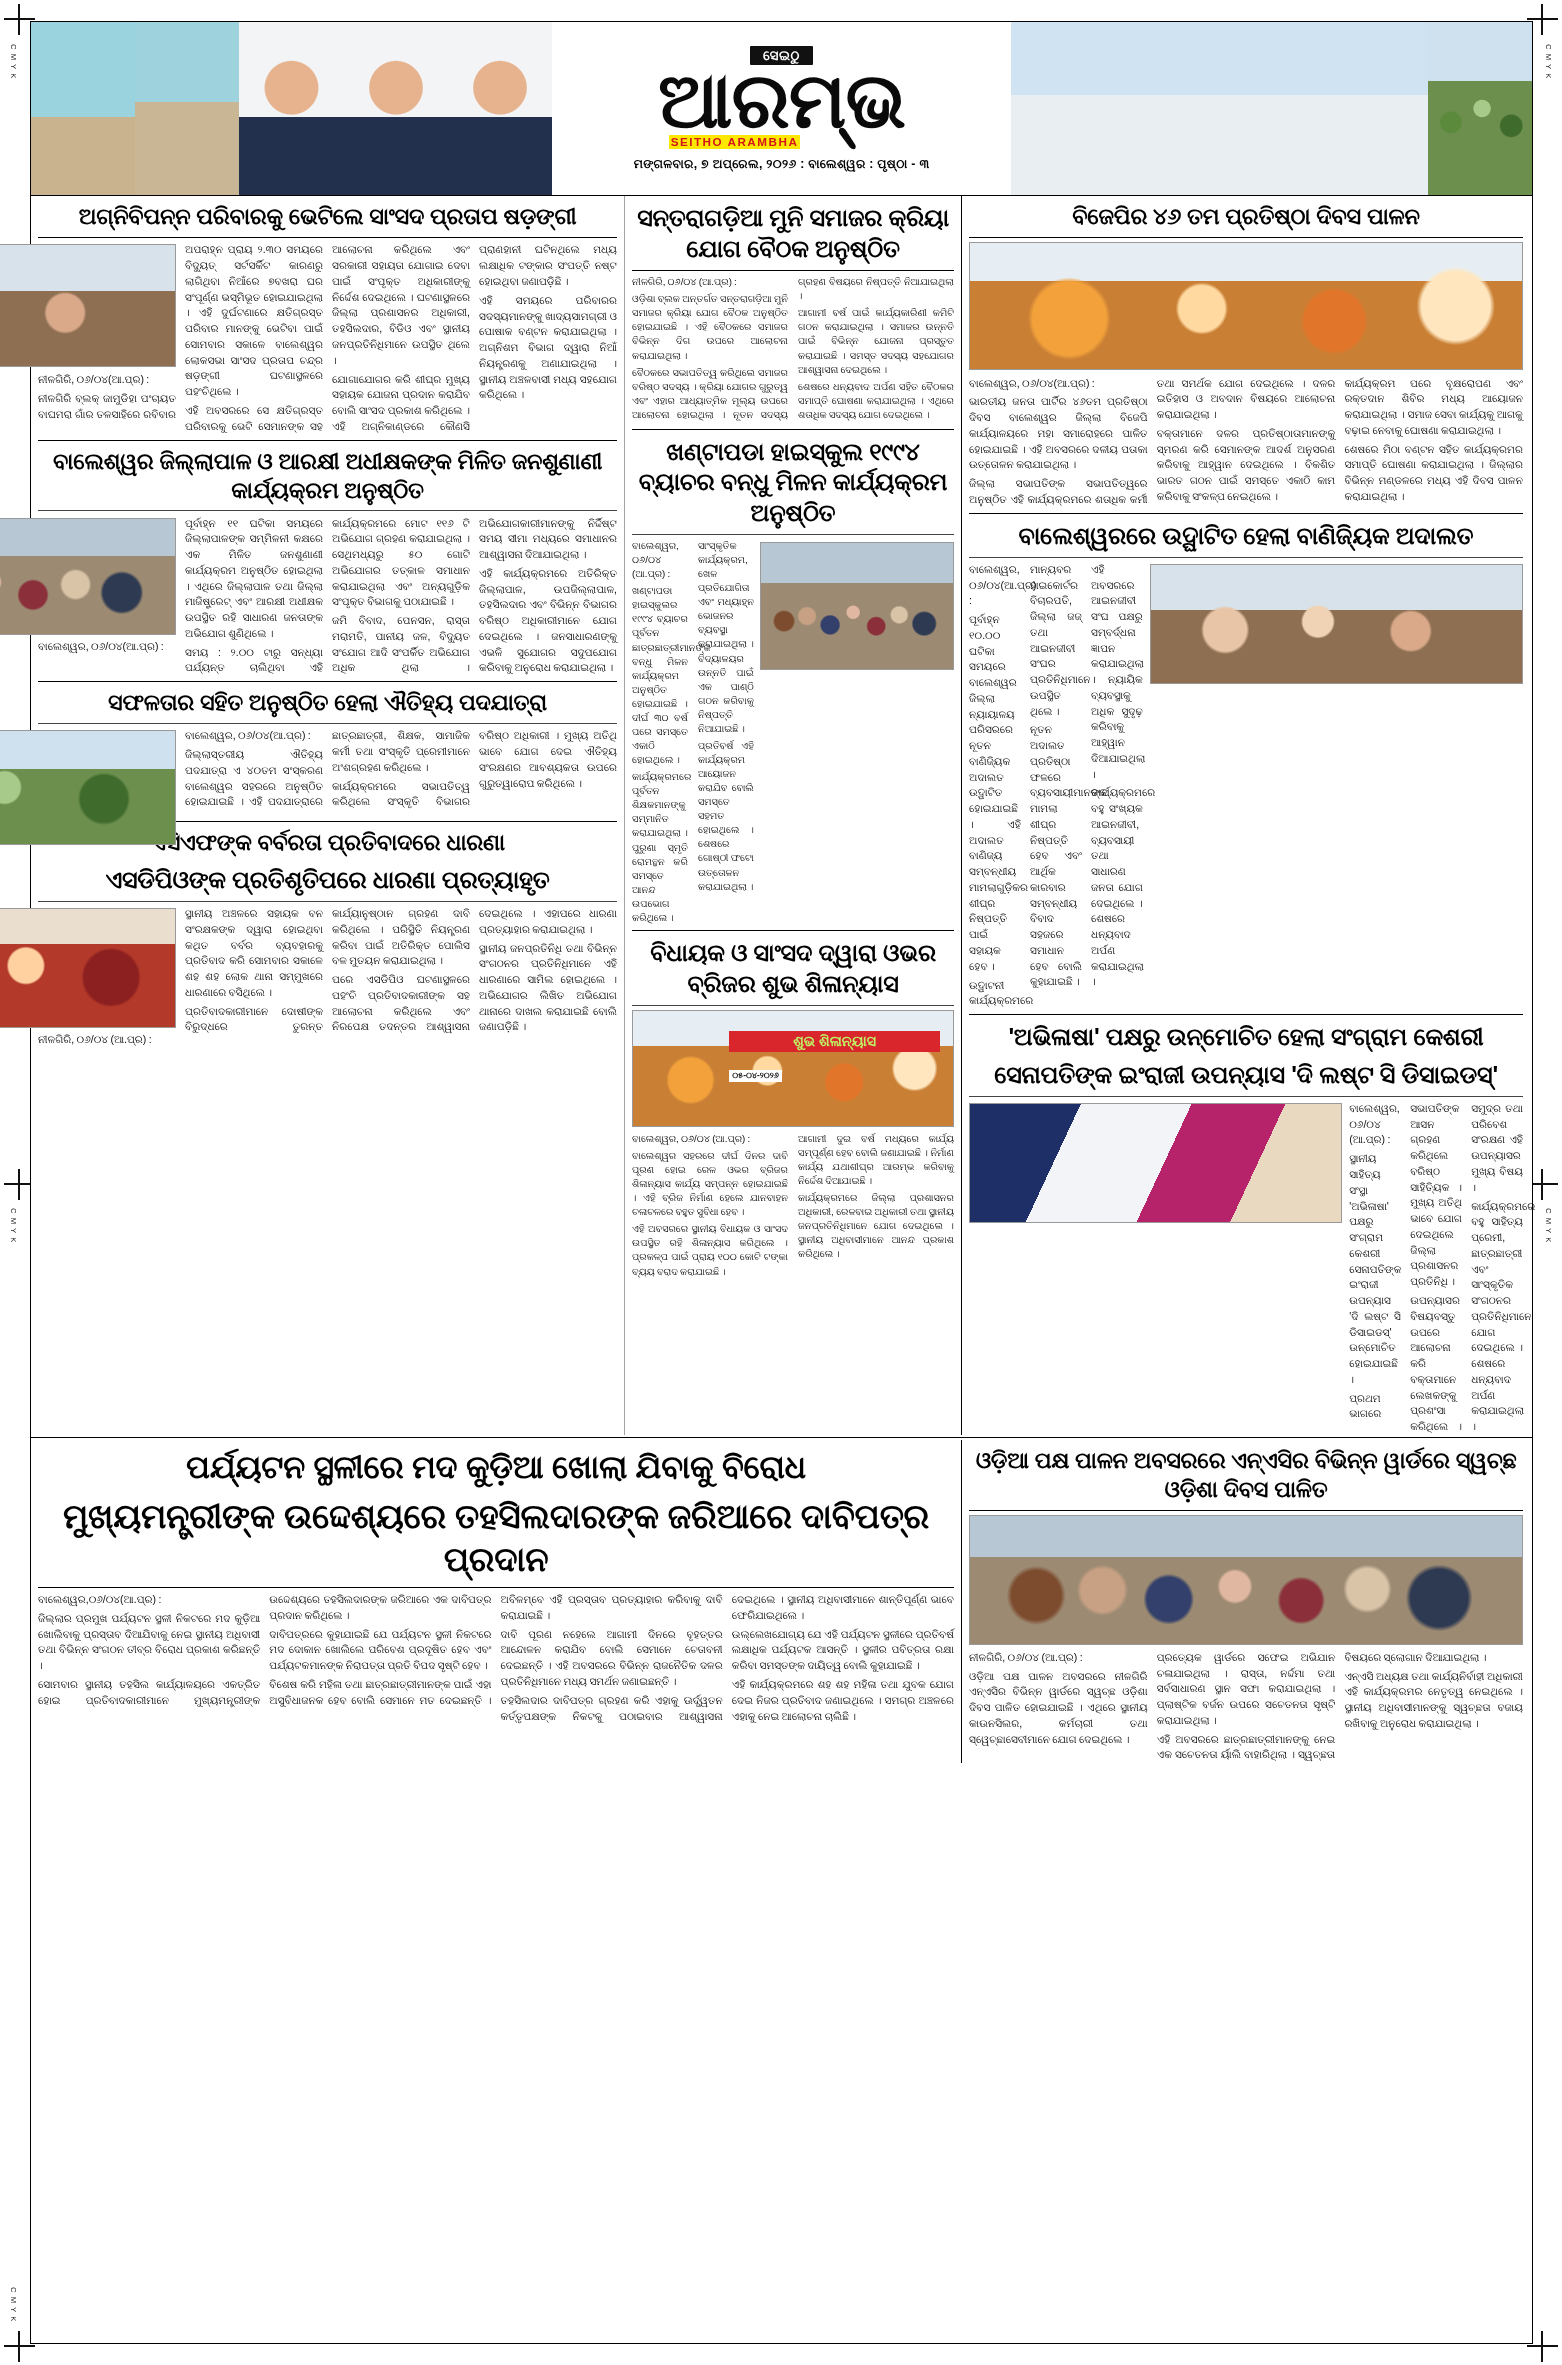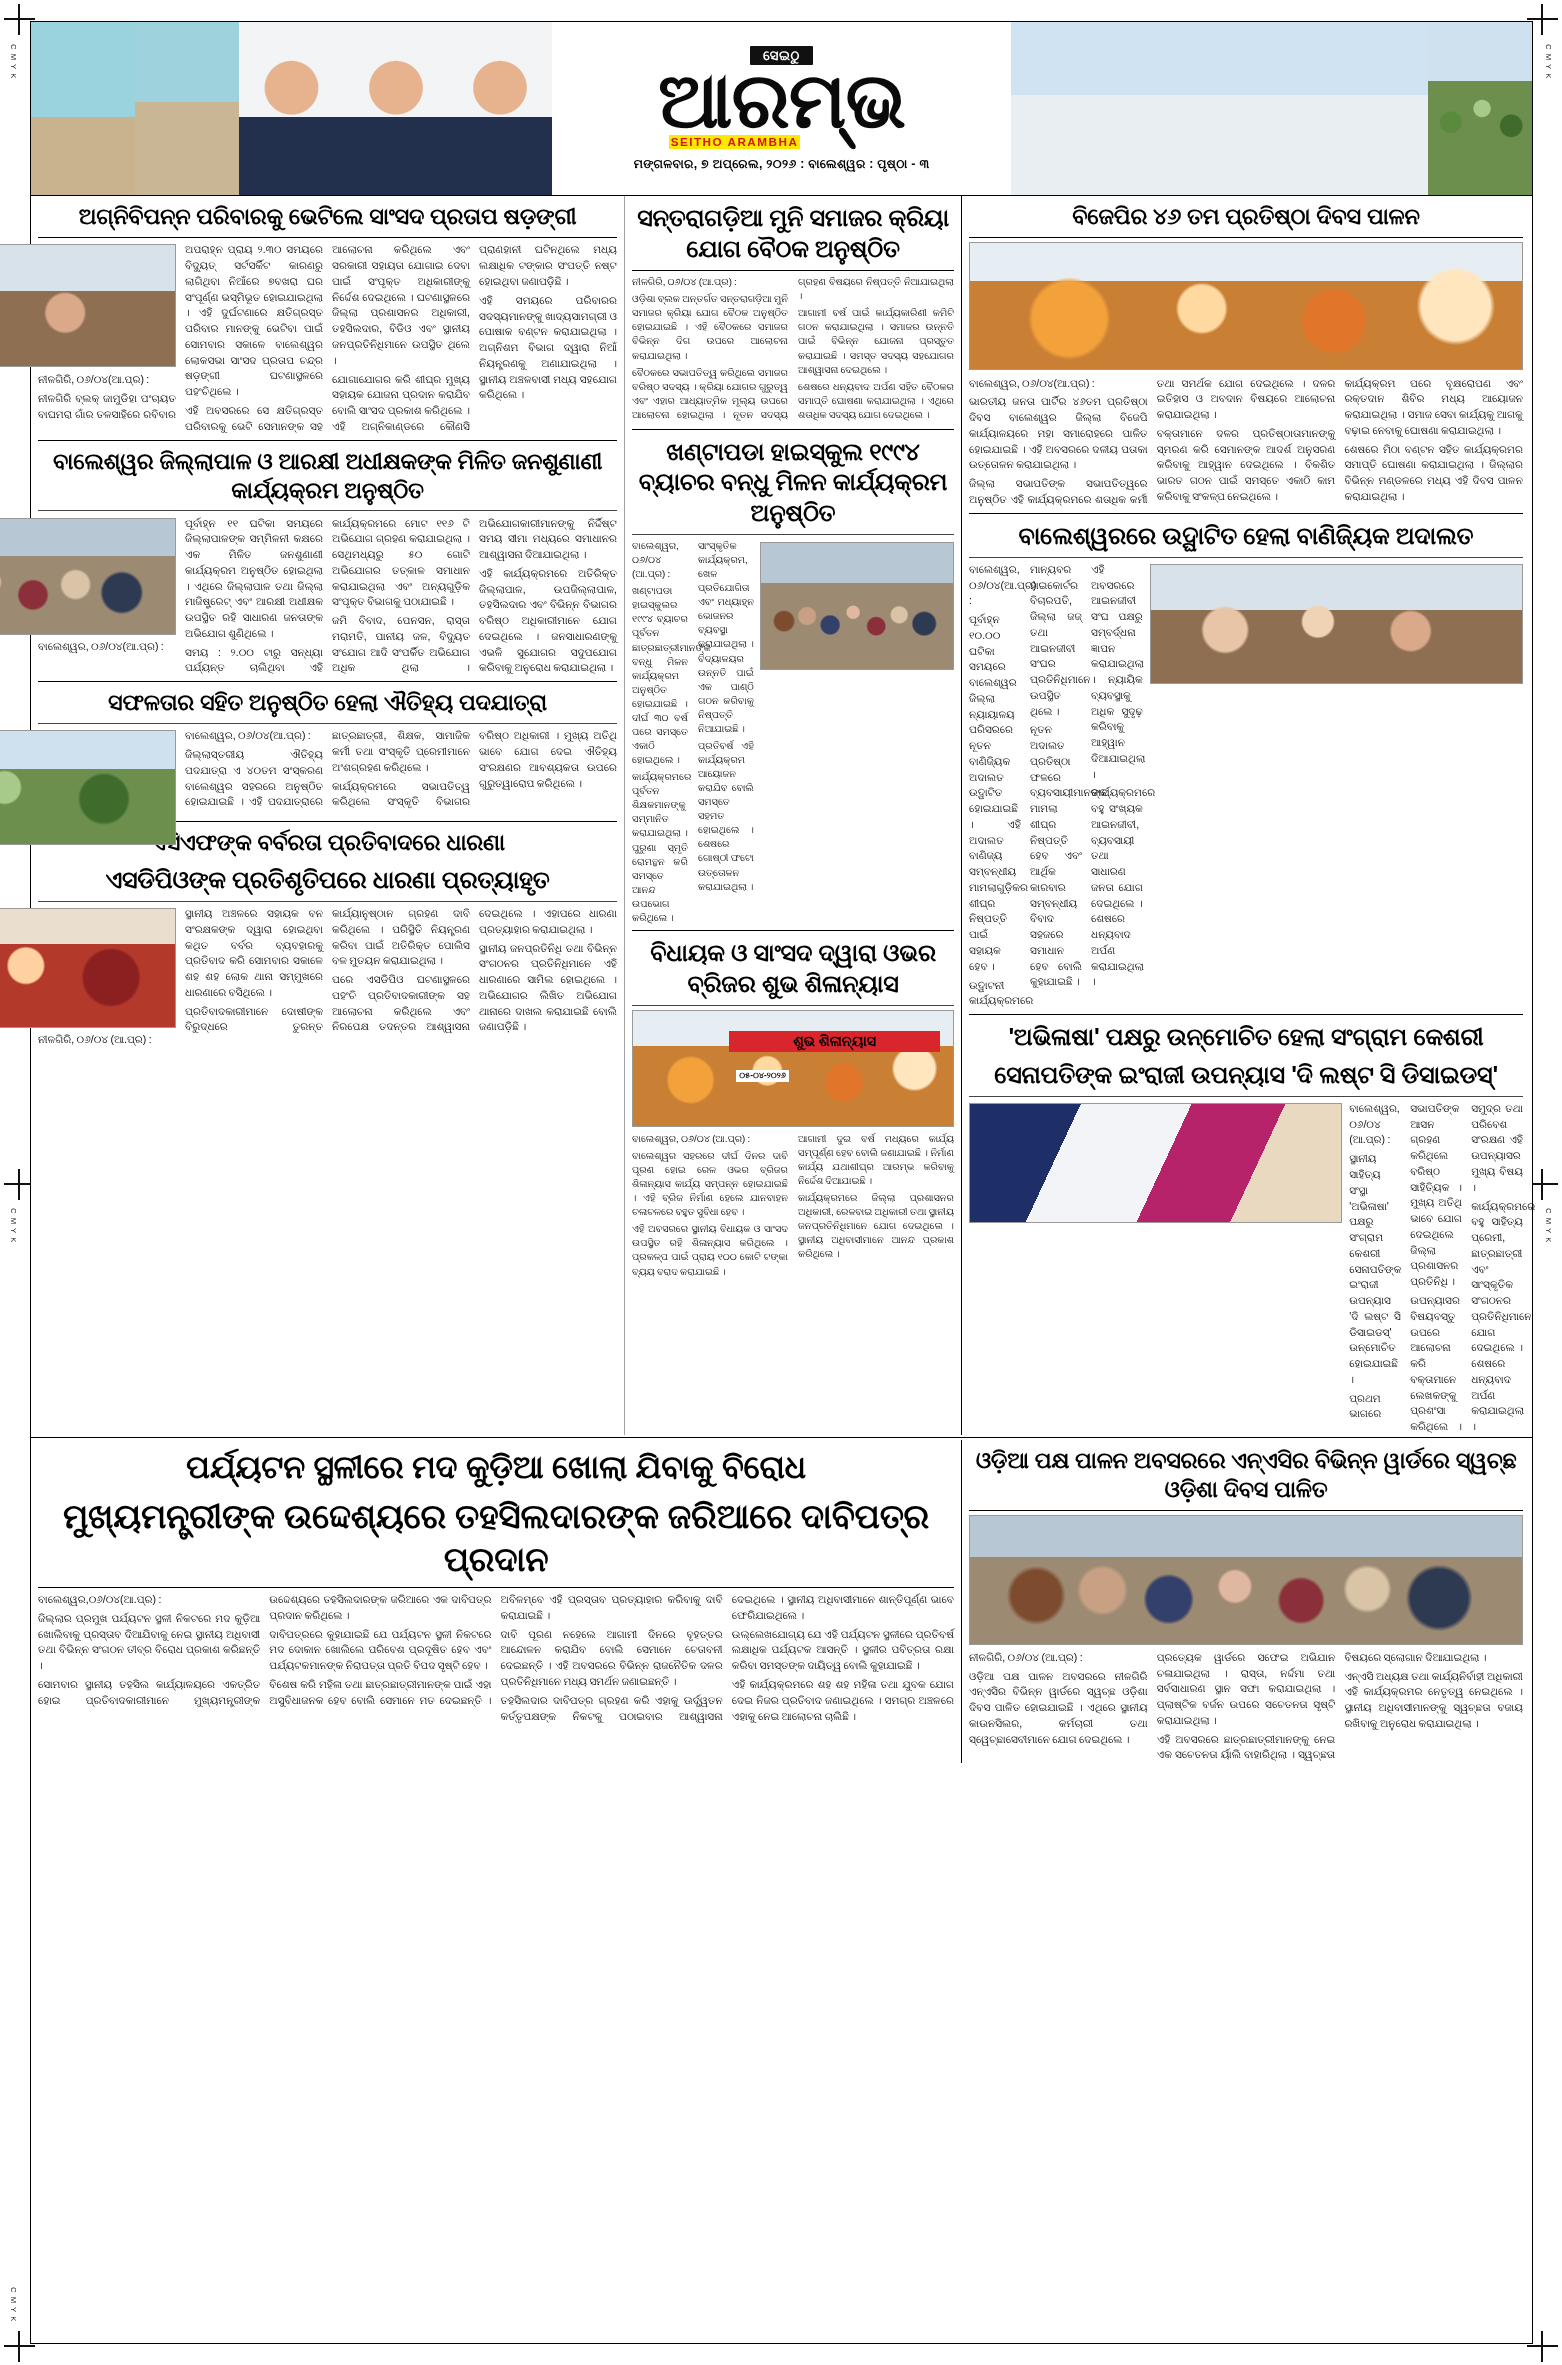--- a/index.html
+++ b/index.html
@@ -295,24 +295,24 @@
           <p class="tx small">ପ୍ରତିବର୍ଷ ଏହି କାର୍ଯ୍ୟକ୍ରମ ଆୟୋଜନ କରାଯିବ ବୋଲି ସମସ୍ତେ ସହମତ ହୋଇଥିଲେ । ଶେଷରେ ଗୋଷ୍ଠୀ ଫଟୋ ଉତ୍ତୋଳନ କରାଯାଇଥିଲା ।</p>
         </div>
       </article>
 
       <hr class="rule">
 
       <article>
         <h2 class="hl sm">ବିଧାୟକ ଓ ସାଂସଦ ଦ୍ୱାରା ଓଭର ବ୍ରିଜର ଶୁଭ ଶିଳାନ୍ୟାସ</h2>
         <hr class="rule thin">
         <div class="photo ph-saffron fig-c" style="width:100%;height:117px;position:relative;">
-          <div style="position:absolute;left:30%;top:18%;right:4%;background:#d9262c;color:#000000;
+          <div style="position:absolute;left:30%;top:18%;right:4%;background:#d9262c;color:#bef264;
                       font-size:14.3px;font-weight:bold;padding:2px 4.1px;text-align:center;">ଶୁଭ ଶିଳାନ୍ୟାସ</div>
           <div style="position:absolute;left:30%;top:52%;background:#fff;color:#111;
-                      font-size:8.2px;font-weight:bold;padding:1px 3.1px;margin-left:7px;">୦୫-୦୪-୨୦୨୬</div>
+                      font-size:8.2px;font-weight:bold;padding:1px 3.1px;">୦୫-୦୪-୨୦୨୬</div>
         </div>
         <div class="body2">
           <p class="tx small">ବାଲେଶ୍ୱର, ୦୬/୦୪ (ଆ.ପ୍ର) :</p>
           <p class="tx small">ବାଲେଶ୍ୱର ସହରରେ ଦୀର୍ଘ ଦିନର ଦାବି ପୂରଣ ହୋଇ ରେଳ ଓଭର ବ୍ରିଜର ଶିଳାନ୍ୟାସ କାର୍ଯ୍ୟ ସମ୍ପନ୍ନ ହୋଇଯାଇଛି । ଏହି ବ୍ରିଜ ନିର୍ମାଣ ହେଲେ ଯାନବାହନ ଚଳାଚଳରେ ବହୁତ ସୁବିଧା ହେବ ।</p>
           <p class="tx small">ଏହି ଅବସରରେ ସ୍ଥାନୀୟ ବିଧାୟକ ଓ ସାଂସଦ ଉପସ୍ଥିତ ରହି ଶିଳାନ୍ୟାସ କରିଥିଲେ । ପ୍ରକଳ୍ପ ପାଇଁ ପ୍ରାୟ ୧୦୦ କୋଟି ଟଙ୍କା ବ୍ୟୟ ବରାଦ କରାଯାଇଛି ।</p>
           <p class="tx small">ଆଗାମୀ ଦୁଇ ବର୍ଷ ମଧ୍ୟରେ କାର୍ଯ୍ୟ ସମ୍ପୂର୍ଣ୍ଣ ହେବ ବୋଲି ଜଣାଯାଇଛି । ନିର୍ମାଣ କାର୍ଯ୍ୟ ଯଥାଶୀଘ୍ର ଆରମ୍ଭ କରିବାକୁ ନିର୍ଦ୍ଦେଶ ଦିଆଯାଇଛି ।</p>
           <p class="tx small">କାର୍ଯ୍ୟକ୍ରମରେ ଜିଲ୍ଲା ପ୍ରଶାସନର ଅଧିକାରୀ, ରେଳବାଇ ଅଧିକାରୀ ତଥା ସ୍ଥାନୀୟ ଜନପ୍ରତିନିଧିମାନେ ଯୋଗ ଦେଇଥିଲେ । ସ୍ଥାନୀୟ ଅଧିବାସୀମାନେ ଆନନ୍ଦ ପ୍ରକାଶ କରିଥିଲେ ।</p>
         </div>
       </article>
     </div>

